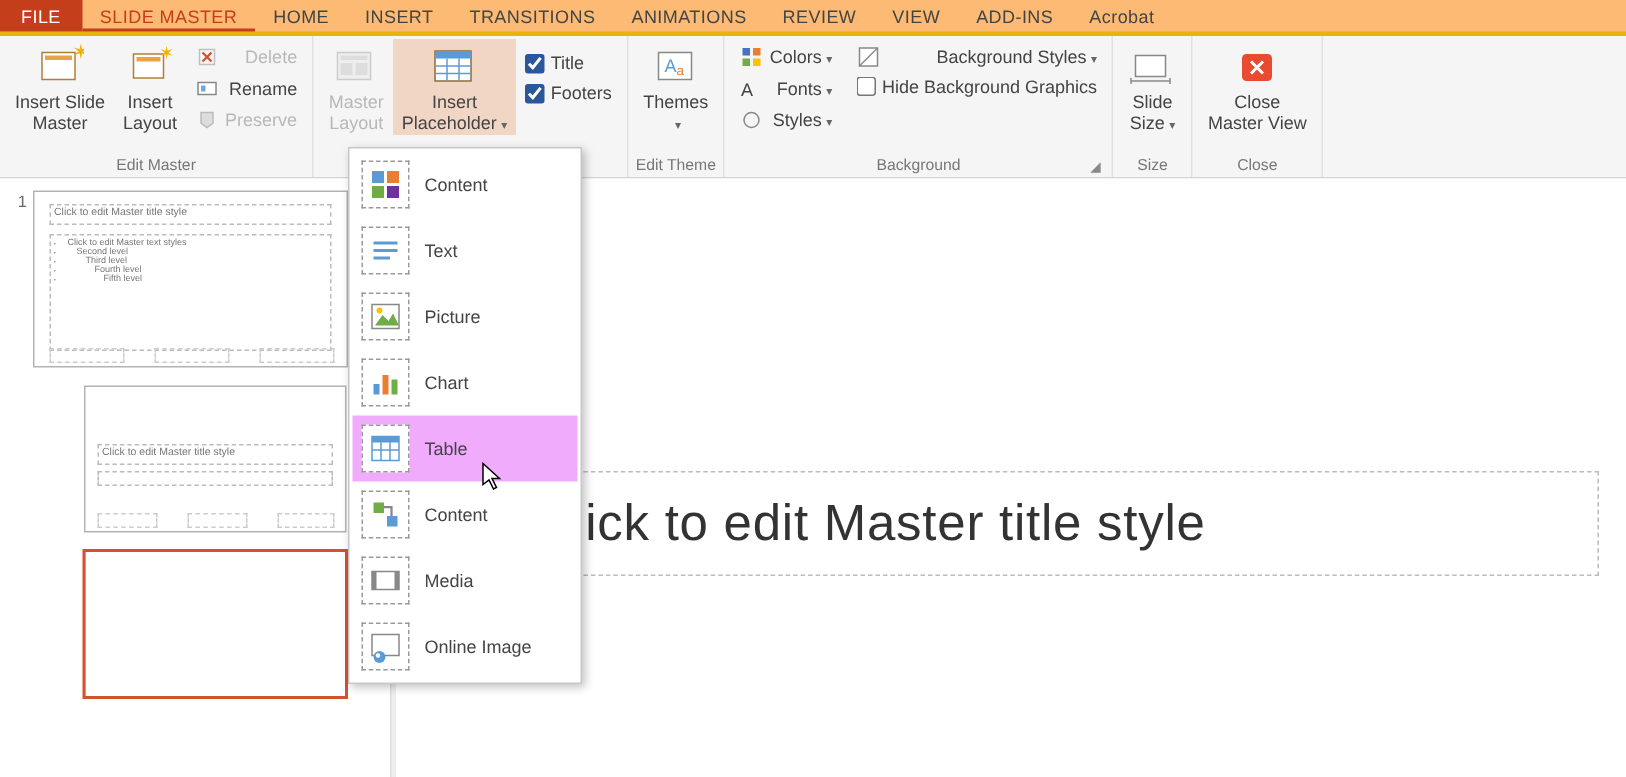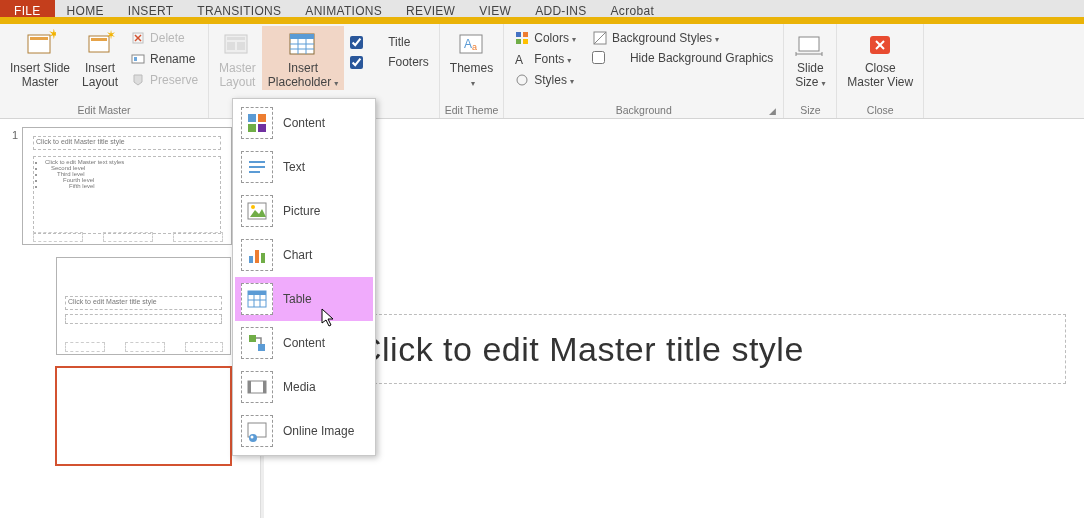--- a/index.html
+++ b/index.html
@@ -1,40 +1,40 @@
 <!DOCTYPE html>
 <html><head>
 <meta charset="utf-8">
 <style>
   * { box-sizing: border-box; font-family: "Segoe UI", Tahoma, sans-serif; }
   body { margin:0; padding:0; width:1084px; height:518px; background:#fff; overflow:hidden; font-size:12px; color:#444; }
   
-  .tabs { display:flex; height:24px; background:#e5e5e5; border-bottom:7px solid #eab308; }
+  .tabs { display:flex; height:24px; background:#fdba74; border-bottom:3px solid #eab308; }
   .tab { padding:4px 12px 2px 12px; font-size:12px; color:#444; cursor:pointer; text-transform:uppercase; letter-spacing:0.3px; }
   .tab.file { background:#c43e1c; color:#fff; padding:4px 14px; }
   .tab.active { color:#c43e1c; border-bottom:2px solid #c43e1c; }
   .tab.plain { text-transform:none; }
   
   .ribbon { display:flex; height:95px; border-bottom:1px solid #d4d4d4; background:#f5f5f5; }
   .group { display:flex; flex-direction:column; border-right:1px solid #e1e1e1; padding:2px 4px 0 4px; }
   .group-body { flex:1; display:flex; align-items:flex-start; }
   .group-label { text-align:center; font-size:10.5px; color:#777; padding:1px 0 2px 0; position:relative;}
   .dlaunch { position:absolute; right:2px; bottom:2px; width:10px; height:10px; font-size:9px; color:#888; }
   .bigbtn { display:flex; flex-direction:column; align-items:center; justify-content:flex-start; padding:3px 6px 0 6px; text-align:center; line-height:1.15; cursor:pointer;}
   .bigbtn .ic { width:32px; height:32px; display:flex; align-items:center; justify-content:center; margin-bottom:1px;}
   .bigbtn.active { background:#f1d6c6; }
   .smallcol { display:flex; flex-direction:column; padding-top:2px; }
-  .smallbtn { display:flex; align-items:center; padding:2px 6px; cursor:pointer; line-height:1.4;}
+  .smallbtn { display:flex; align-items:center; padding:2px 6px; cursor:pointer; line-height:1.4;justify-content:space-between;}
   .smallbtn .sic { width:16px; height:16px; margin-right:4px; display:flex; align-items:center; justify-content:center;}
   .disabled { color:#b8b8b8; }
-  .chk { display:flex; align-items:center; padding:3px 6px;gap:21px;}
+  .chk { display:flex; align-items:center; padding:3px 6px;}
   .chk input { margin:0 4px 0 0; accent-color:#2a579a;}
   .dd-arrow::after { content:"▾"; font-size:8px; margin-left:3px; color:#666;}
   
-  .dropdown { position:absolute; left:232px; top:98px; width:144px; background:#fff; border:1px solid #c8c8c8; box-shadow:2px 2px 6px rgba(0,0,0,0.25); z-index:50; padding:2px;}
+  .dropdown { position:absolute; left:232px; top:98px; width:156px; background:#fff; border:1px solid #c8c8c8; box-shadow:2px 2px 6px rgba(0,0,0,0.25); z-index:50; padding:2px;}
   .dd-item { display:flex; align-items:center; height:44px; padding:0 6px; cursor:pointer;}
   .dd-item .dic { width:32px; height:32px; margin-right:10px; border:1px dashed #999; background:#fff; display:flex; align-items:center; justify-content:center;}
   .dd-item:hover, .dd-item.hot { background:#f0abfc; }
   .cursor { position:absolute; left:321px; top:308px; z-index:60; font-size:16px; color:#000; pointer-events:none;}
   
   .work { display:flex; height:calc(518px - 24px - 95px); }
   .thumbpane { width:260px; background:#fff; padding:8px 6px 0 4px; overflow:hidden;}
   .thumbrow { display:flex; align-items:flex-start; margin-bottom:12px;}
   .thumbn { width:14px; text-align:right; font-size:11px; color:#666; padding-top:2px;}
   .thumb { border:1px solid #b3b3b3; background:#fff; margin-left:4px; position:relative;}
@@ -52,20 +52,21 @@
   .slide .dashbox.big { left:0; top:130px; right:8px; height:70px; font-size:34px; font-weight:300; color:#333; display:flex; align-items:center; padding:0 2px; letter-spacing:0.5px;}
   .lfoot { position:absolute; border:1px dashed #ccc; height:10px; bottom:2px; width:50px;}
   
   svg { display:block; }
 </style>
 </head>
 <body>
 
 <div class="tabs">
   <div class="tab file">FILE</div>
+  <div class="tab active">SLIDE MASTER</div>
   <div class="tab">HOME</div>
   <div class="tab">INSERT</div>
   <div class="tab">TRANSITIONS</div>
   <div class="tab">ANIMATIONS</div>
   <div class="tab">REVIEW</div>
   <div class="tab">VIEW</div>
   <div class="tab">ADD-INS</div>
   <div class="tab plain">Acrobat</div>
 </div>
 

